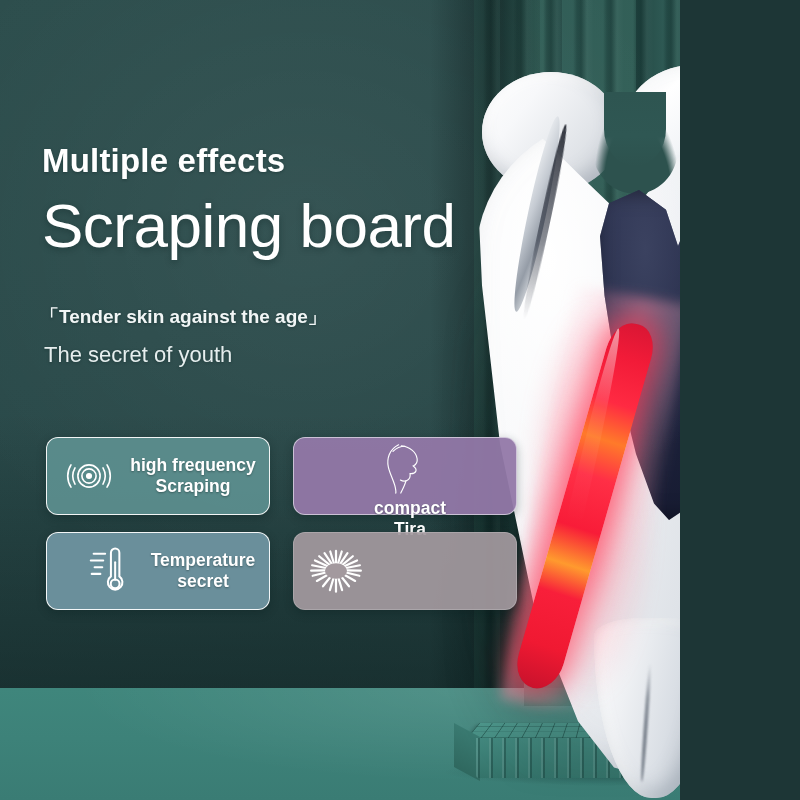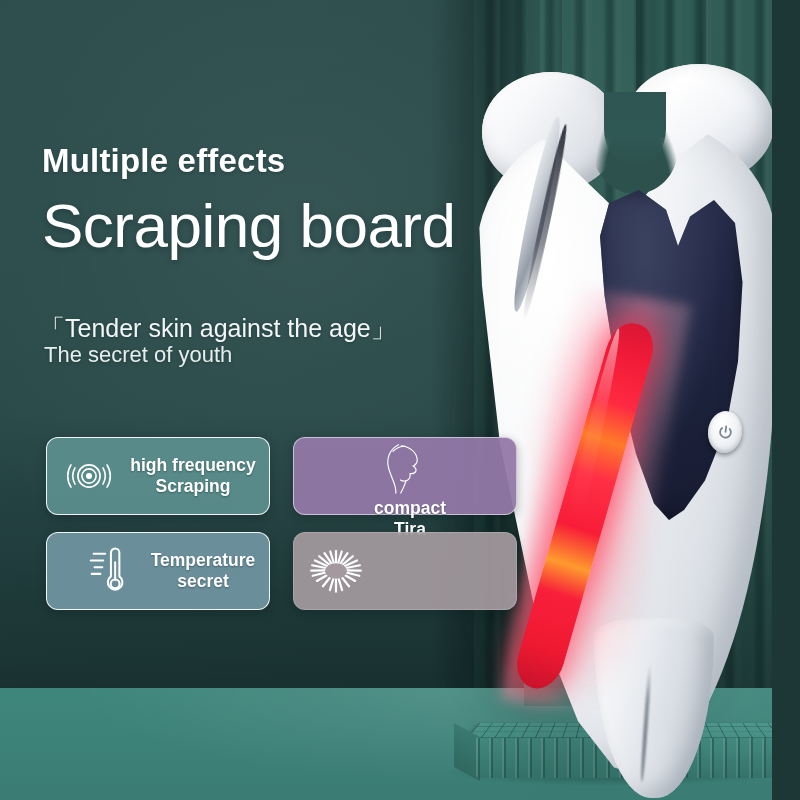--- a/index.html
+++ b/index.html
@@ -1,20 +1,20 @@
 <!DOCTYPE html>
 <html><head>
 <meta charset="utf-8">
 <style>
   html,body{margin:0;padding:0;background:#1d3636;}
   *{box-sizing:border-box;}
 
   #stage{
     position:relative;
-    width:772px;height:800px;
+    width:680px;height:800px;
     overflow:hidden;
     font-family:"Liberation Sans","DejaVu Sans",sans-serif;
     background:#2a4b4b;
   }
 
   
   .wall-left{
     position:absolute;left:0;top:0;width:492px;height:688px;
     background:linear-gradient(160deg,#2d4e4d 0%,#2a4a4a 45%,#264444 100%);
   }
@@ -252,23 +252,22 @@
   }
   .headline{
     position:absolute;left:42px;top:190px;
     font-size:62px;font-weight:400;color:#ffffff;letter-spacing:-.5px;
     text-shadow:0 2px 6px rgba(10,28,28,.35);
     white-space:nowrap;
     text-align:center;
   }
   .sub1{
     position:absolute;left:40px;top:304px;
-    font-size:25px;font-weight:400;color:#f2f6f6;
+    font-size:19px;font-weight:700;color:#f2f6f6;
     text-shadow:0 1px 3px rgba(10,28,28,.35);
-    margin-top:8px;
   }
   .sub2{
     position:absolute;left:44px;top:342px;
     font-size:22px;font-weight:300;color:#e6eeee;
     text-shadow:0 1px 3px rgba(10,28,28,.35);
   }
 
   
   .badges{position:absolute;left:46px;top:437px;width:480px;}
   .badge{

